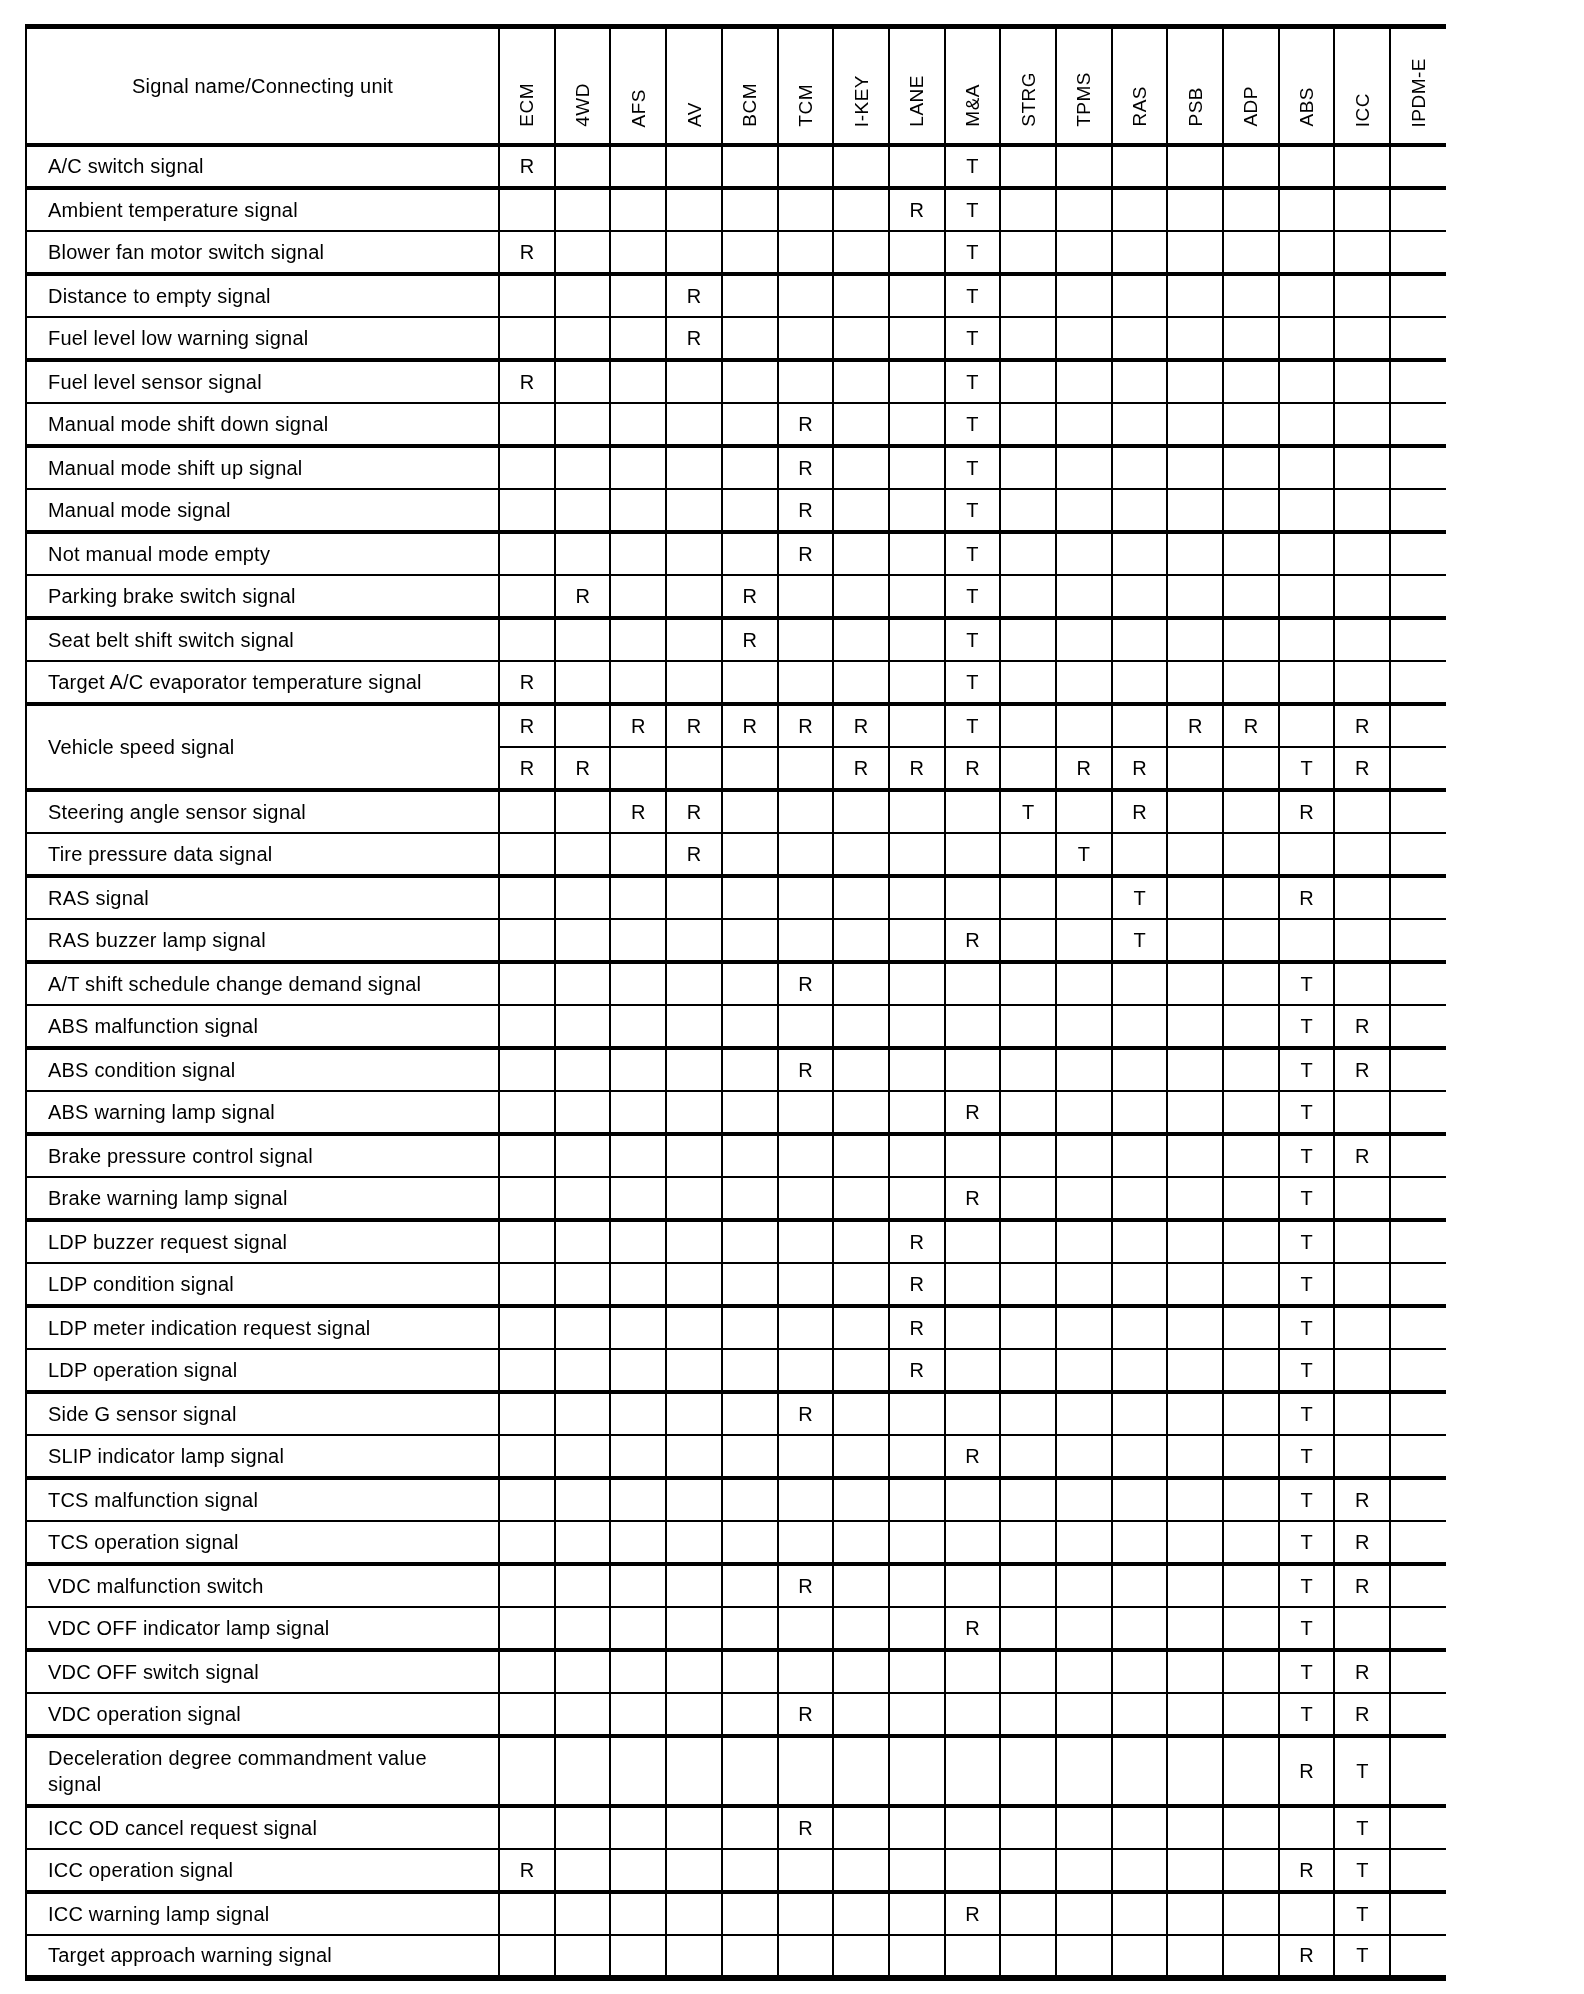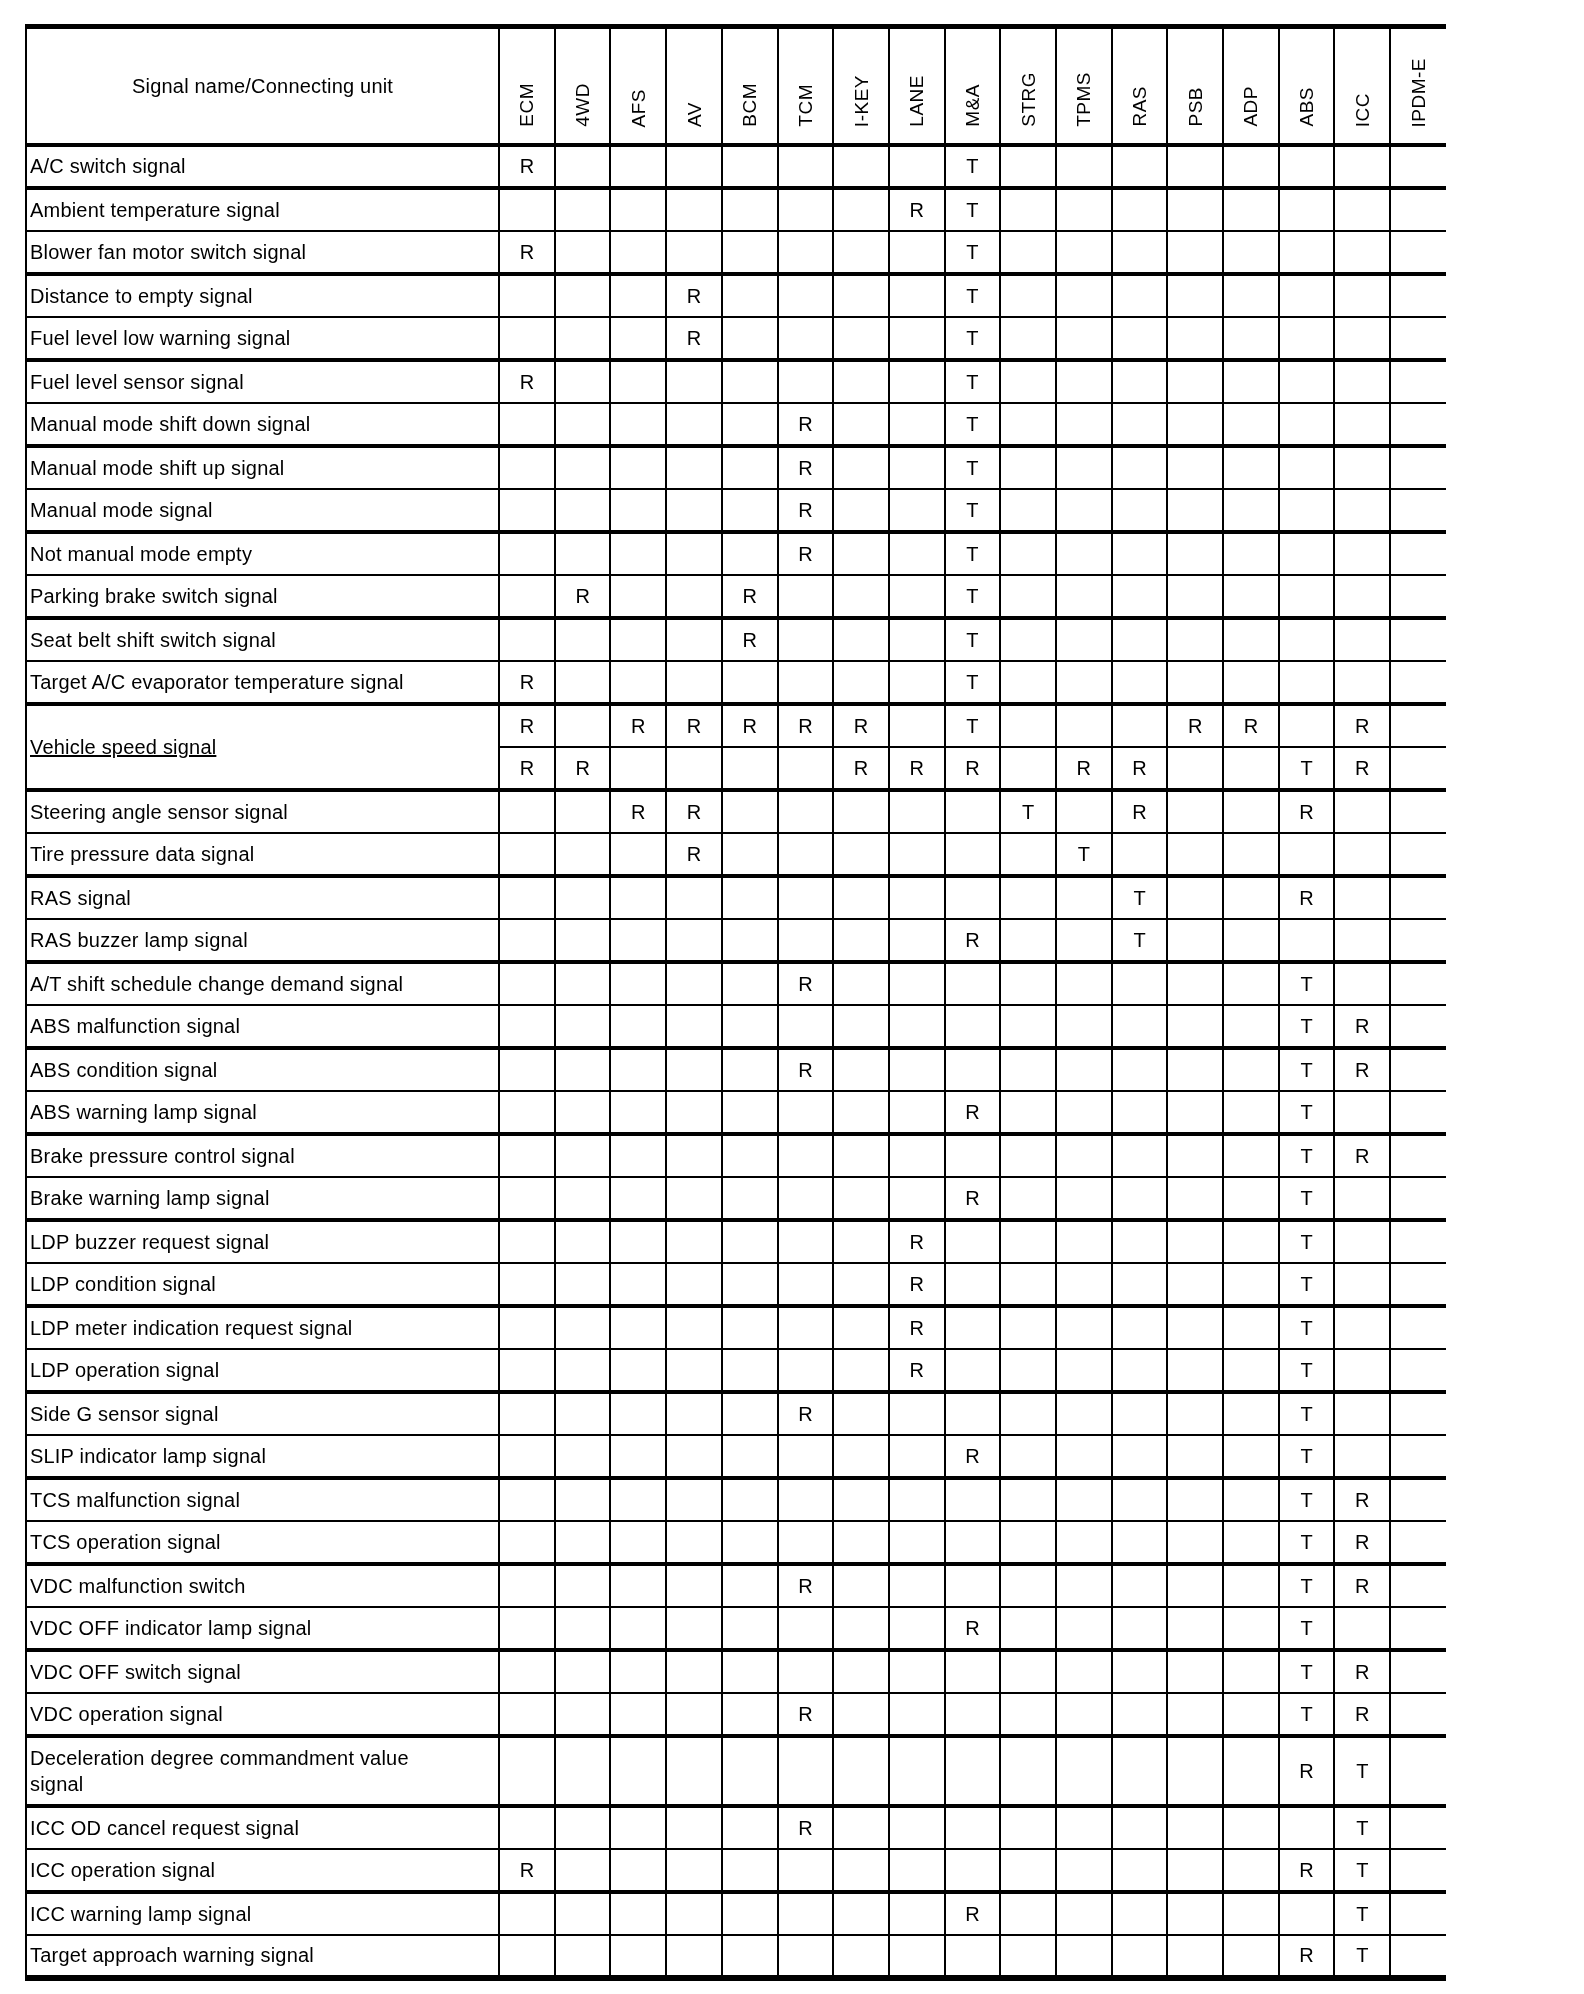--- a/index.html
+++ b/index.html
@@ -55,38 +55,38 @@
     font-size: 19px;
     line-height: 1;
     letter-spacing: 0.5px;
     white-space: nowrap;
   }
   .tbl tbody tr { height: 43px; }
   .tbl tbody tr.tall { height: 70px; }
   .tbl td.name {
     font-size: 20px;
     text-align: left;
-    padding-left: 3px;
+    padding-left: 21px;
     vertical-align: middle;
     white-space: nowrap;
     letter-spacing: 0.2px;
   }
   .tbl td.name.wrap {
     white-space: normal;
     padding-right: 42px;
     line-height: 1.3;
   }
   .tbl td.val {
     font-size: 20px;
     text-align: center;
     vertical-align: middle;
   }
   .tbl tbody tr.bthin > td { border-bottom: 2px solid #000; }
   .tbl tbody tr.bthick > td { border-bottom: 4px solid #000; }
-  .tbl td.b4 { border-bottom: 4px solid #000 !important; text-decoration: underline; }
+  .tbl td.b4 { border-bottom: 4px solid #000 !important; }
 </style>
 </head>
 <body>
 
 <table class="tbl">
   <colgroup>
       <col style="width: 473px;">
       <col style="width: 55.7px;">
       <col style="width: 55.7px;">
       <col style="width: 55.7px;">

